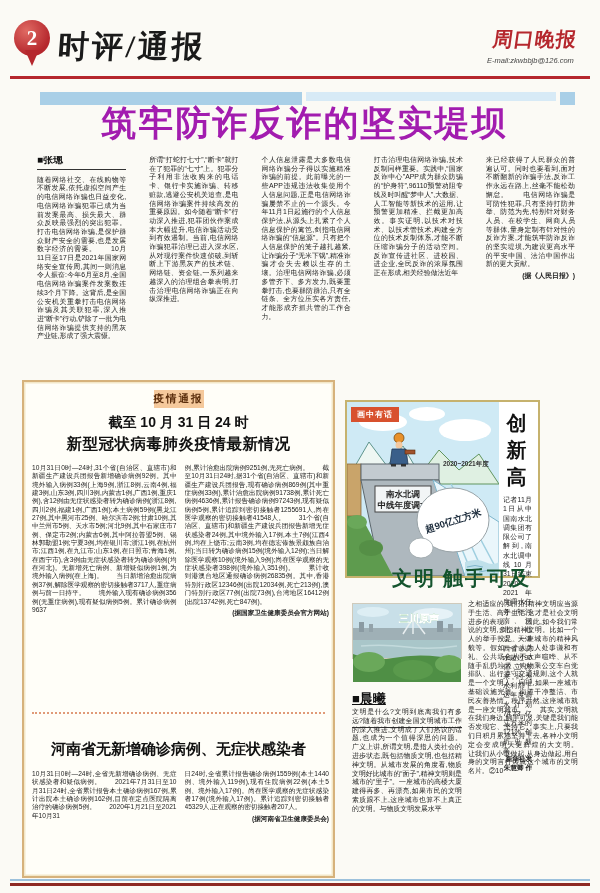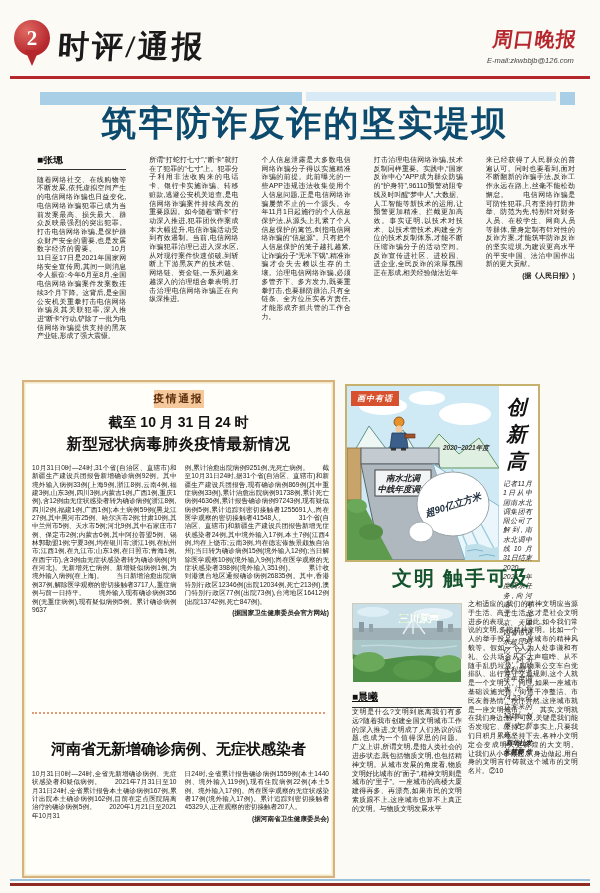--- a/index.html
+++ b/index.html
@@ -13,51 +13,51 @@
   .section-title { position:absolute; left:58px; top:26px; font-size:31px; font-weight:900; color:#1a1a1a; font-family:"Liberation Serif", serif; transform:skewX(-4deg); letter-spacing:3px; }
   .hdr-right { position:absolute; left:396px; top:38px; width:120px; font-size:8.5px; color:#333; font-weight:bold; line-height:16px; }
   .masthead { position:absolute; left:493px; top:26px; font-size:20px; font-weight:900; color:#b5272d; font-family:"Liberation Serif", serif; transform:skewX(-8deg); letter-spacing:1px; }
   .email { position:absolute; left:487px; top:56px; font-size:7.5px; color:#444;font-style:italic; }
   .hdr-rule { position:absolute; left:10px; right:10px; top:76px; height:2.5px; background:#b5272d; }
 
   
   .bar-l { position:absolute; left:40px; top:92px; width:262px; height:13px; background:#a9cfe7; }
   .bar-r { position:absolute; left:306px; top:92px; width:250px; height:9px; background:#d7eaf6; }
   .bar-e { position:absolute; left:560px; top:92px; width:15px; height:13px; background:#a9cfe7; }
-  .lead-headline { position:absolute; left:35px; top:100px; width:540px; text-align:center; font-size:35px; font-weight:900; color:#0c4a6e; font-family:"Liberation Serif", serif; letter-spacing:2px; }
+  .lead-headline { position:absolute; left:35px; top:100px; width:540px; text-align:center; font-size:35px; font-weight:900; color:#a21caf; font-family:"Liberation Serif", serif; letter-spacing:2px; }
   .lead-cols { position:absolute; left:37px; top:156px; width:538px; height:208px; display:flex; gap:23px; }
   .lead-col { flex:1; font-size:6.9px; line-height:8.7px; text-align:justify; color:#222; overflow:hidden; }
   .byline { font-size:10px; font-weight:bold; color:#111; border-bottom:1.5px solid #333; padding-bottom:4px; margin-bottom:6px; }
   .credit-r { text-align:right; font-weight:bold; margin-top:3px; }
 
   
   .epi-box { position:absolute; left:22px; top:380px; width:313px; height:498px; border:2.5px solid #d6b27c; background:#fffef8; box-shadow:inset 0 0 0 1.5px #f3e7c8; }
   .epi-label { position:absolute; left:50%; top:8px; transform:translateX(-50%); background:#f5c99c; color:#5a2d0c; font-size:10.5px; font-weight:bold; padding:2px 0; letter-spacing:2px; }
   .epi-h1 { position:absolute; left:0; top:32px; width:100%; text-align:center; font-size:14px; font-weight:bold; color:#111; }
   .epi-h2 { position:absolute; left:0; top:52px; width:100%; text-align:center; font-size:15.5px; font-weight:bold; color:#111; letter-spacing:0.5px; }
   .epi-cols { position:absolute; left:8px; top:82px; width:297px; height:240px; display:flex; gap:8px; }
   .epi-col { flex:1; font-size:6.6px; line-height:8.35px; text-align:justify; color:#222; overflow:hidden; }
   .epi-divider { position:absolute; left:8px; right:8px; top:330px; border-top:2px dotted #e09a78; }
   .hen-h1 { position:absolute; left:0; top:338px; width:100%; text-align:center; font-size:14px; font-weight:bold; color:#111; }
   .hen-h2 { position:absolute; left:0; top:358px; width:100%; text-align:center; font-size:15px; font-weight:bold; color:#111; }
   .hen-cols { position:absolute; left:8px; top:388px; width:297px; height:100px; display:flex; gap:8px; }
 
   
-  .cartoon-box { position:absolute; left:345px; top:384px; width:195px; height:178px; border:2px solid #c6b26e; background:#fff; display:flex;font-style:italic; }
+  .cartoon-box { position:absolute; left:345px; top:400px; width:195px; height:178px; border:2px solid #c6b26e; background:#fff; display:flex; }
   .cartoon-art { position:relative; width:152px; height:100%; overflow:hidden; }
   .cartoon-badge { position:absolute; left:4px; top:5px; background:#d8512e; color:#fff; font-size:8px; font-weight:bold; padding:2px 6px; z-index:2; letter-spacing:1px; }
   .cartoon-txt { flex:1; padding:8px 6px 0 4px; display:flex; flex-direction:column;border-radius:7px; }
   .cartoon-title { font-size:20px; font-weight:900; text-align:center; color:#111; font-family:"Liberation Serif", serif; margin-bottom:4px; letter-spacing:2px; }
   .cartoon-body { font-size:6.9px; line-height:9.3px; text-align:justify; color:#222; flex:1; }
   .cartoon-credit { font-size:6.6px; text-align:right; color:#222; font-weight:bold; }
 
   
   .civ-headline { position:absolute; left:345px; top:565px; width:233px; text-align:center; font-size:20px; font-weight:900; color:#14532d; font-family:"Liberation Serif", serif; letter-spacing:2px; }
   .civ-photo { position:absolute; left:352px; top:603px; width:110px; height:56px; border:1px solid #cfcabb; }
-  .civ-byline { position:absolute; left:352px; top:690px; width:110px; font-size:10px; font-weight:bold; color:#111; border-bottom:1.5px solid #333; padding-bottom:3px;text-decoration:underline; }
+  .civ-byline { position:absolute; left:352px; top:690px; width:110px; font-size:13px; font-weight:bold; color:#111; border-bottom:1.5px solid #333; padding-bottom:19px;text-decoration:underline; }
   .civ-col1 { position:absolute; left:352px; top:708px; width:110px; height:167px; font-size:6.9px; line-height:8.8px; text-align:justify; color:#222; overflow:hidden; }
   .civ-col2 { position:absolute; left:468px; top:600px; width:110px; height:275px; font-size:6.9px; line-height:8.8px; text-align:justify; color:#222; overflow:hidden; }
 
   
   .rule-blue { position:absolute; left:10px; right:10px; top:879px; height:2px; background:#9cc1dc; }
   .rule-red  { position:absolute; left:10px; right:10px; top:883px; height:3px; background:#8e2a23; }
 </style>
 </head>
 <body>
 

